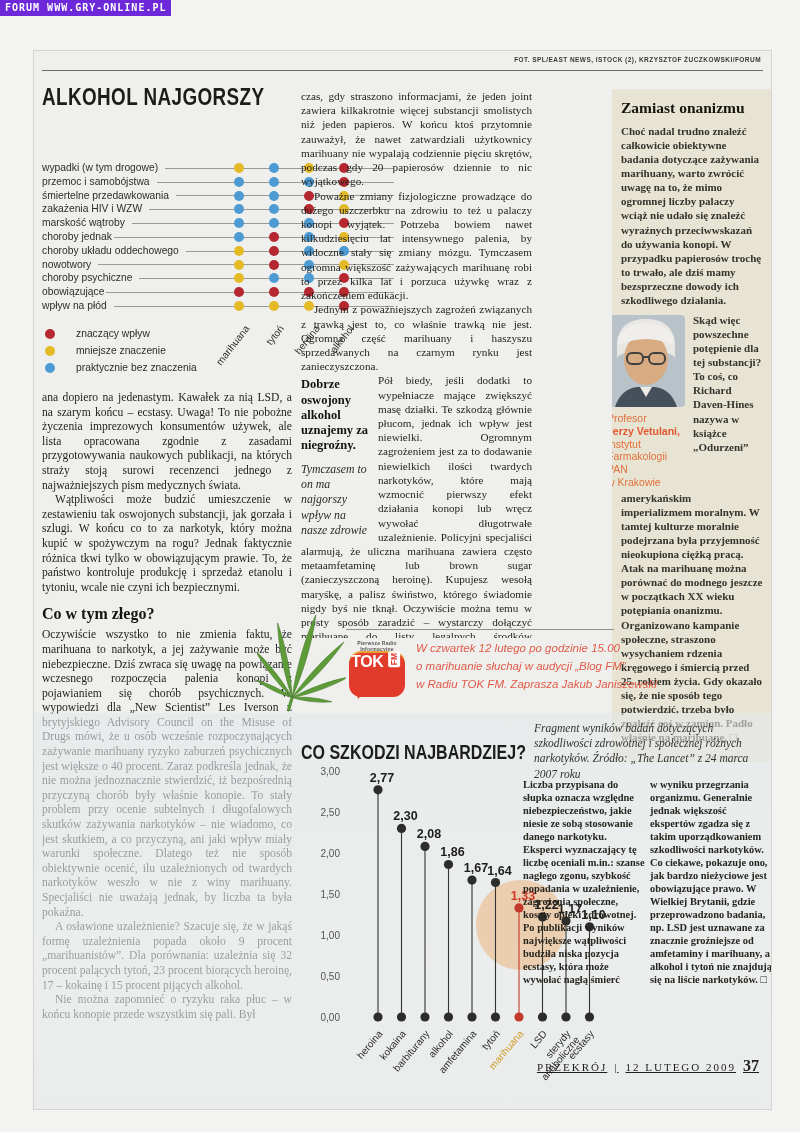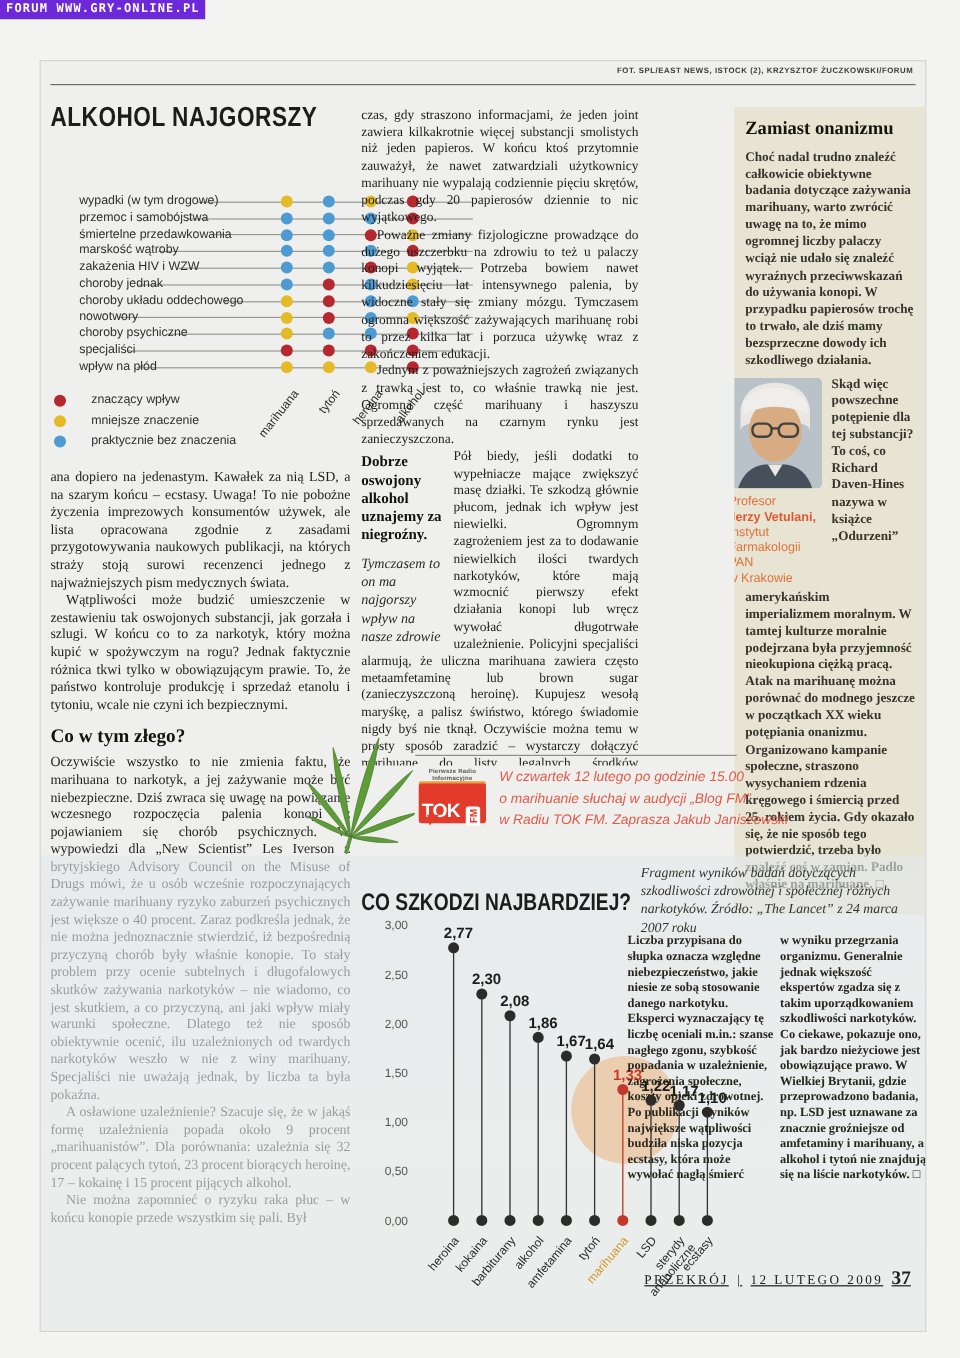--- a/index.html
+++ b/index.html
@@ -16,21 +16,21 @@
   .toprule{position:absolute;top:19px;left:8px;right:8px;height:1px;background:#6d6d68;}
 
   .headline{position:absolute;left:8px;top:33px;font:700 23px "Liberation Sans",sans-serif;
     color:#1c1c1a;transform:scaleX(.82);transform-origin:0 0;letter-spacing:.5px;white-space:nowrap;}
   .subtitle{position:absolute;left:8px;top:63px;width:286px;font:italic 12px/1.3 "Liberation Serif",serif;color:#c03a2c;}
 
   
   .matrix{position:absolute;left:8px;top:110px;width:352px;}
   .mrow{position:relative;height:13.8px;}
   .mline{position:absolute;top:6.8px;height:1px;right:0;background:#9a9a92;}
-  .mlabel{position:absolute;left:0;top:1px;font:10.3px "Liberation Sans",sans-serif;color:#2d2d2b;white-space:nowrap;margin-left:24px;}
+  .mlabel{position:absolute;left:0;top:1px;font:10.3px "Liberation Sans",sans-serif;color:#2d2d2b;white-space:nowrap;}
   .mdot{position:absolute;width:10px;height:10px;border-radius:50%;top:2px;}
   .collabels{position:absolute;left:8px;top:262px;width:352px;height:62px;}
   .collabel{position:absolute;top:8px;font:10px "Liberation Sans",sans-serif;color:#2d2d2b;
     white-space:nowrap;transform:rotate(-52deg);transform-origin:100% 50%;}
   .legend{position:absolute;left:11px;top:274px;}
   .lgrow{display:flex;align-items:center;gap:8px;height:17px;}
   .lgdot{width:10px;height:10px;border-radius:50%;flex:0 0 auto;}
   .lglabel{font:10.3px "Liberation Sans",sans-serif;color:#2d2d2b;margin-left:13px;}
 
   
@@ -52,22 +52,22 @@
   .sb-media{float:left;width:80px;margin:2px 6px 2px -14px;}
   .sb-photo{width:78px;height:92px;border-radius:4px;overflow:hidden;display:block;}
   .sb-caption{margin-top:5px;font:10.5px/1.22 "Liberation Sans",sans-serif;color:#e0713c;}
   .sb-caption .cap-name{font-weight:700;color:#e2572f;}
 
   
   .tokrule{position:absolute;left:312px;top:578px;width:268px;height:1px;background:#8e8e88;}
   .tok{position:absolute;left:315px;top:589px;display:flex;gap:11px;align-items:flex-start;}
   .tok-logo{width:56px;flex:0 0 auto;text-align:center;}
   .tok-top{font:700 5px "Liberation Sans",sans-serif;color:#555;letter-spacing:.2px;margin-bottom:1px;}
-  .tok-badge{position:relative;background:#e23a2b;border-radius:2px;height:33px;
-    display:flex;align-items:flex-end;justify-content:center;gap:3px;box-shadow:0 -2px 0 #e8a23a;}
+  .tok-badge{position:relative;background:#e23a2b;border-radius:12px;height:44px;
+    display:flex;align-items:flex-start;justify-content:center;gap:3px;box-shadow:0 -2px 0 #e8a23a;}
   .tok-badge:after{content:'';position:absolute;left:7px;bottom:-8px;width:0;height:0;
     border:6px solid transparent;border-top:9px solid #e23a2b;border-left-width:2px;border-right-width:8px;}
   .tok-word{font:700 16px "Liberation Sans",sans-serif;color:#fff;letter-spacing:-.5px;}
   .tok-fm{background:#fff;color:#e23a2b;font:700 8.5px "Liberation Sans",sans-serif;
     padding:1px 2px;border-radius:2px;transform:rotate(-90deg);}
   .tok-text{font:italic 11.5px/1.55 "Liberation Sans",sans-serif;color:#e05a48;white-space:nowrap;}
 
   .leaf{position:absolute;left:222px;top:556px;z-index:5;pointer-events:none;}
 
   
@@ -117,36 +117,36 @@
         </div>
         <div class="mrow">
           <div class="mline" style="left: 134px;"></div>
           <span class="mlabel">śmiertelne przedawkowania</span>
           <span class="mdot" title="śmiertelne przedawkowania" style="left: 192px; background: rgb(77, 155, 210);"></span>
           <span class="mdot" title="śmiertelne przedawkowania" style="left: 227px; background: rgb(77, 155, 210);"></span>
           <span class="mdot" title="śmiertelne przedawkowania" style="left: 262px; background: rgb(181, 40, 47);"></span>
           <span class="mdot" title="śmiertelne przedawkowania" style="left: 297px; background: rgb(228, 186, 38);"></span>
         </div>
         <div class="mrow">
+          <div class="mline" style="left: 107px;"></div>
+          <span class="mlabel">zakażenia HIV i WZW</span>
+          <span class="mdot" title="zakażenia HIV i WZW" style="left: 192px; background: rgb(77, 155, 210);"></span>
+          <span class="mdot" title="zakażenia HIV i WZW" style="left: 227px; background: rgb(77, 155, 210);"></span>
+          <span class="mdot" title="zakażenia HIV i WZW" style="left: 262px; background: rgb(181, 40, 47);"></span>
+          <span class="mdot" title="zakażenia HIV i WZW" style="left: 297px; background: rgb(228, 186, 38);"></span>
+        </div>
+        <div class="mrow">
           <div class="mline" style="left: 90px;"></div>
           <span class="mlabel">marskość wątroby</span>
           <span class="mdot" title="marskość wątroby" style="left: 192px; background: rgb(77, 155, 210);"></span>
           <span class="mdot" title="marskość wątroby" style="left: 227px; background: rgb(77, 155, 210);"></span>
           <span class="mdot" title="marskość wątroby" style="left: 262px; background: rgb(77, 155, 210);"></span>
           <span class="mdot" title="marskość wątroby" style="left: 297px; background: rgb(181, 40, 47);"></span>
         </div>
         <div class="mrow">
-          <div class="mline" style="left: 107px;"></div>
-          <span class="mlabel">zakażenia HIV i WZW</span>
-          <span class="mdot" title="zakażenia HIV i WZW" style="left: 192px; background: rgb(77, 155, 210);"></span>
-          <span class="mdot" title="zakażenia HIV i WZW" style="left: 227px; background: rgb(77, 155, 210);"></span>
-          <span class="mdot" title="zakażenia HIV i WZW" style="left: 262px; background: rgb(181, 40, 47);"></span>
-          <span class="mdot" title="zakażenia HIV i WZW" style="left: 297px; background: rgb(228, 186, 38);"></span>
-        </div>
-        <div class="mrow">
           <div class="mline" style="left: 72px;"></div>
           <span class="mlabel">choroby jednak</span>
           <span class="mdot" title="choroby serca" style="left: 192px; background: rgb(77, 155, 210);"></span>
           <span class="mdot" title="choroby serca" style="left: 227px; background: rgb(181, 40, 47);"></span>
           <span class="mdot" title="choroby serca" style="left: 262px; background: rgb(77, 155, 210);"></span>
           <span class="mdot" title="choroby serca" style="left: 297px; background: rgb(228, 186, 38);"></span>
         </div>
         <div class="mrow">
           <div class="mline" style="left: 144px;"></div>
           <span class="mlabel">choroby układu oddechowego</span>
@@ -166,21 +166,21 @@
         <div class="mrow">
           <div class="mline" style="left: 97px;"></div>
           <span class="mlabel">choroby psychiczne</span>
           <span class="mdot" title="choroby psychiczne" style="left: 192px; background: rgb(228, 186, 38);"></span>
           <span class="mdot" title="choroby psychiczne" style="left: 227px; background: rgb(77, 155, 210);"></span>
           <span class="mdot" title="choroby psychiczne" style="left: 262px; background: rgb(77, 155, 210);"></span>
           <span class="mdot" title="choroby psychiczne" style="left: 297px; background: rgb(181, 40, 47);"></span>
         </div>
         <div class="mrow">
           <div class="mline" style="left: 64px;"></div>
-          <span class="mlabel">specjaliści</span>
+          <span class="mlabel">obowiązujące</span>
           <span class="mdot" title="uzależnienia" style="left: 192px; background: rgb(181, 40, 47);"></span>
           <span class="mdot" title="uzależnienia" style="left: 227px; background: rgb(181, 40, 47);"></span>
           <span class="mdot" title="uzależnienia" style="left: 262px; background: rgb(181, 40, 47);"></span>
           <span class="mdot" title="uzależnienia" style="left: 297px; background: rgb(181, 40, 47);"></span>
         </div>
         <div class="mrow">
           <div class="mline" style="left: 72px;"></div>
           <span class="mlabel">wpływ na płód</span>
           <span class="mdot" title="wpływ na płód" style="left: 192px; background: rgb(228, 186, 38);"></span>
           <span class="mdot" title="wpływ na płód" style="left: 227px; background: rgb(228, 186, 38);"></span>

